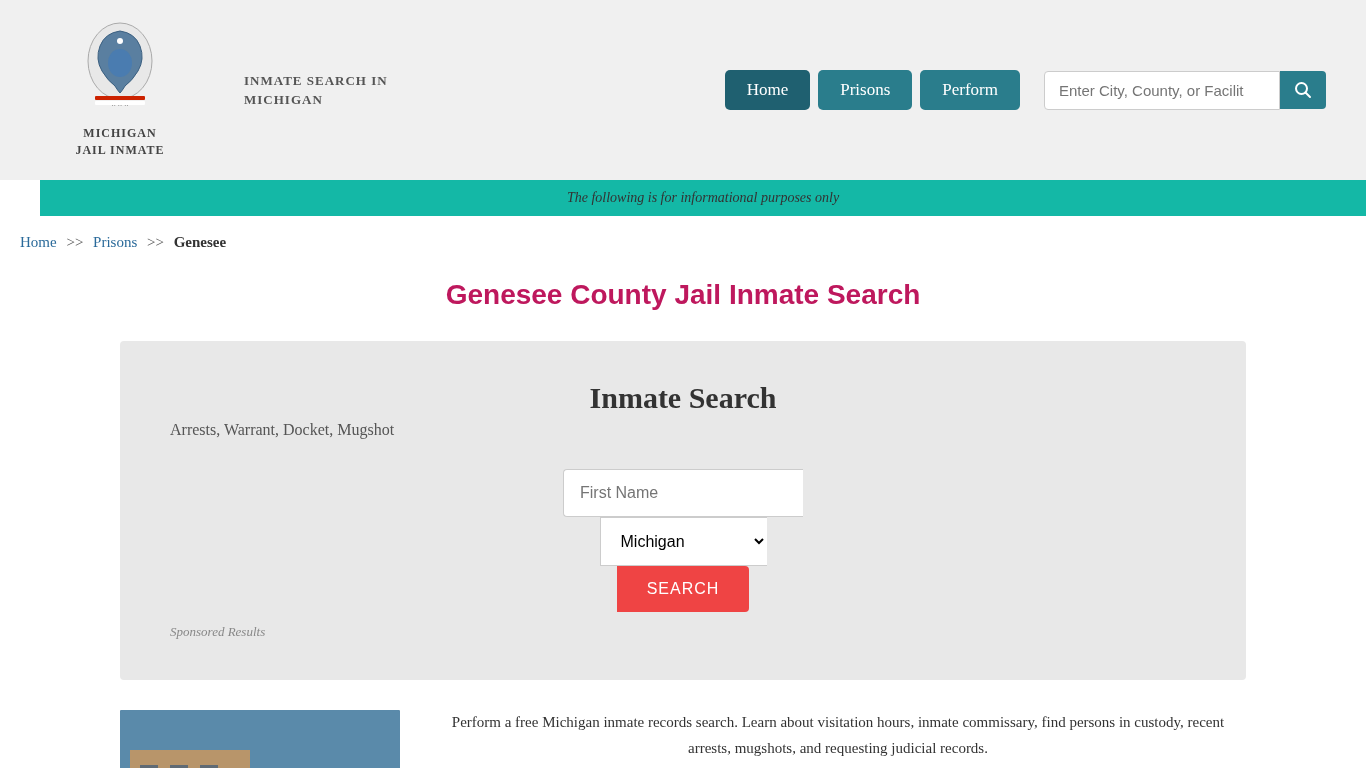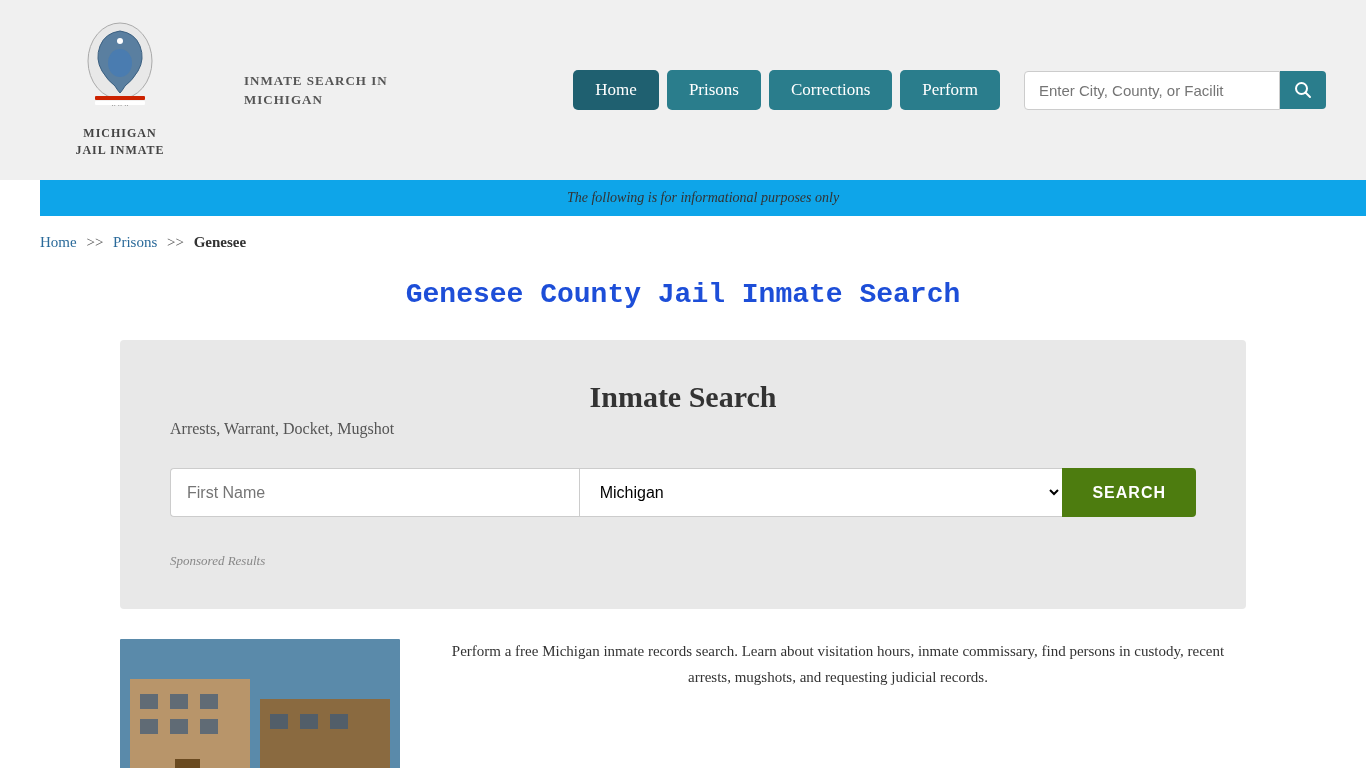--- a/index.html
+++ b/index.html
@@ -65,68 +65,68 @@
     .search-bar {
       display: flex;
       align-items: center;
       margin-left: 16px;
     }
     .search-bar input {
       padding: 10px 14px;
       font-size: 15px;
       border: 1px solid #ccc;
       border-radius: 4px 0 0 4px;
-      width: 256px;
+      width: 236px;
       outline: none;
       background: #fff;
     }
     .search-bar button {
       padding: 10px 14px;
       background: #2a7d8c;
       border: none;
       border-radius: 0 4px 4px 0;
       cursor: pointer;
       color: #fff;
       font-size: 18px;
       display: flex;
       align-items: center;
     }
 
     
     .info-bar {
-      background: #0ea5e9;
+      background: #14b8a6;
       text-align: center;
       padding: 10px;
       font-size: 14px;
       color: #333;
       font-style: italic;
       margin-left: 40px;
     }
 
     
     .breadcrumb {
-      padding: 18px 40px;
+      padding: 18px 20px;
       font-size: 15px;
       color: #555;
     }
     .breadcrumb a {
       color: #2a6a9a;
       text-decoration: none;
     }
     .breadcrumb .sep { margin: 0 6px; color: #555; }
     .breadcrumb .current { font-weight: bold; color: #333; }
 
     
     .page-title {
       text-align: center;
       font-size: 28px;
       font-weight: bold;
-      color: #1d4ed8;
+      color: #be185d;
       margin: 10px 0 30px 0;
-      font-family: Liberation Mono, monospace;
+      font-family: Liberation Sans, sans-serif;
     }
 
     
     .search-section {
       background: #e8e8e8;
       margin: 0 120px;
       border-radius: 4px;
       padding: 40px 50px 40px 50px;
     }
     .search-section-title {
@@ -138,20 +138,22 @@
     }
     .search-section-sub {
       text-align: left;
       font-size: 16px;
       color: #555;
       margin-bottom: 30px;
     }
     .search-form-row {
       display: flex;
       gap: 0;
+      align-items: center;
+      flex-direction: column;
     }
     .search-form-row input[type="text"] {
       flex: 1;
       padding: 14px 16px;
       font-size: 16px;
       border: 1px solid #ccc;
       border-right: none;
       border-radius: 4px 0 0 4px;
       outline: none;
       background: #fff;
@@ -166,34 +168,34 @@
       font-size: 16px;
       border: 1px solid #ccc;
       border-right: none;
       border-radius: 0;
       outline: none;
       background: #fff;
       cursor: pointer;
     }
     .search-form-row button {
       padding: 14px 30px;
-      background: #4d7c0f;
+      background: #ef4444;
       color: #fff;
       font-size: 16px;
-      font-weight: bold;
+      font-weight: normal;
       border: none;
       border-radius: 0 4px 4px 0;
       cursor: pointer;
       letter-spacing: 1px;
       min-width: 130px;
     }
     .sponsored-label {
       font-size: 13px;
       color: #888;
-      margin-top: 36px;
+      margin-top: 12px;
       font-style: italic;
     }
 
     
     .bottom-section {
       display: flex;
       gap: 30px;
       padding: 30px 120px;
       align-items: flex-start;
     }
@@ -254,21 +256,20 @@
   </div>
 
   <div class="site-title">
     <span>INMATE SEARCH IN</span><br>
     <span>MICHIGAN</span>
   </div>
 
   <nav class="nav-area">
     <a class="nav-btn active" href="#">Home</a>
     <a class="nav-btn" href="#">Prisons</a>
-    <a class="nav-btn" href="#">Corrections</a>
     <a class="nav-btn" href="#">Perform</a>
 
     <div class="search-bar">
       <input type="text" placeholder="Enter City, County, or Facilit" style="">
       <button>
         <svg width="18" height="18" viewBox="0 0 18 18" fill="none" xmlns="http://www.w3.org/2000/svg">
           <circle cx="7.5" cy="7.5" r="5.5" stroke="white" stroke-width="2"></circle>
           <line x1="11.5" y1="11.5" x2="16" y2="16" stroke="white" stroke-width="2" stroke-linecap="round"></line>
         </svg>
       </button>

